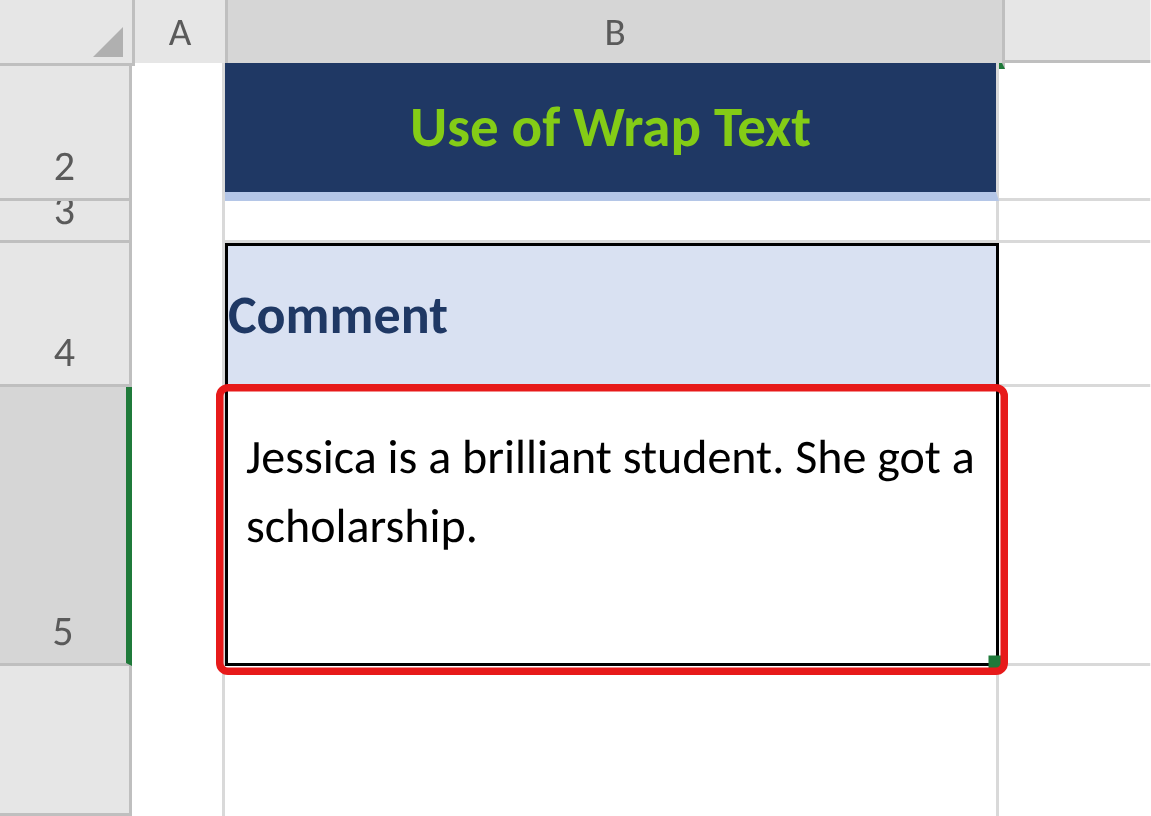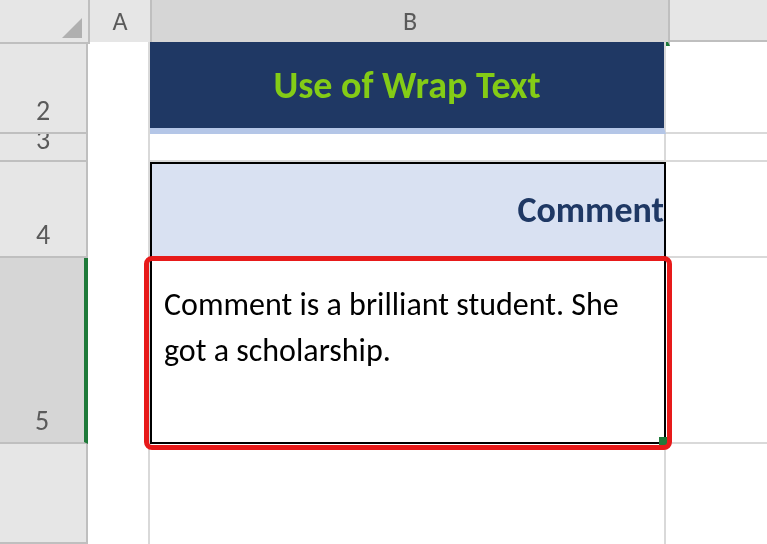--- a/index.html
+++ b/index.html
@@ -98,21 +98,21 @@
     font-weight:700;
     display:flex;align-items:center;justify-content:center;
     border-bottom:6px solid #b4c6e7;
   }
   
   .header-cell {
     background:#d9e1f2;
     color:#1f3864;
     font-size:36px;
     font-weight:700;
-    display:flex;align-items:center;justify-content:flex-end;
+    display:flex;align-items:center;justify-content:flex-start;
     border:2px solid #000;
     border-bottom:2px solid #000;
   }
   
   .comment-cell {
     background:#ffffff;
     color:#000;
     font-size:32px;
     line-height:1.45;
     padding:22px 10px 10px 12px;
@@ -178,21 +178,21 @@
     <div class="cellB header-cell" style="height:96px">
       <span>Comment</span>
     </div>
     <div style="flex:1;border-bottom:2px solid #d9d9d9;"></div>
   </div>
 
   <div class="row r5">
     <div class="rowhdr sel" style="height:186px">5</div>
     <div class="cellA" style="height:186px"></div>
     <div class="cellB comment-cell" style="height:186px">
-      <span>Comment is a brilliant student. She got a scholarship.</span>
+      <span>Jessica is a brilliant student. She got a scholarship.</span>
       <div class="sel-handle"></div>
     </div>
     <div style="flex:1;border-bottom:2px solid #d9d9d9;"></div>
   </div>
 
   <div class="row rExtra">
     <div class="rowhdr" style="height:100px"></div>
     <div class="cellA" style="height:100px"></div>
     <div class="cellB" style="height:100px;border:0;border-right:2px solid #d9d9d9;"></div>
     <div style="flex:1;"></div>

